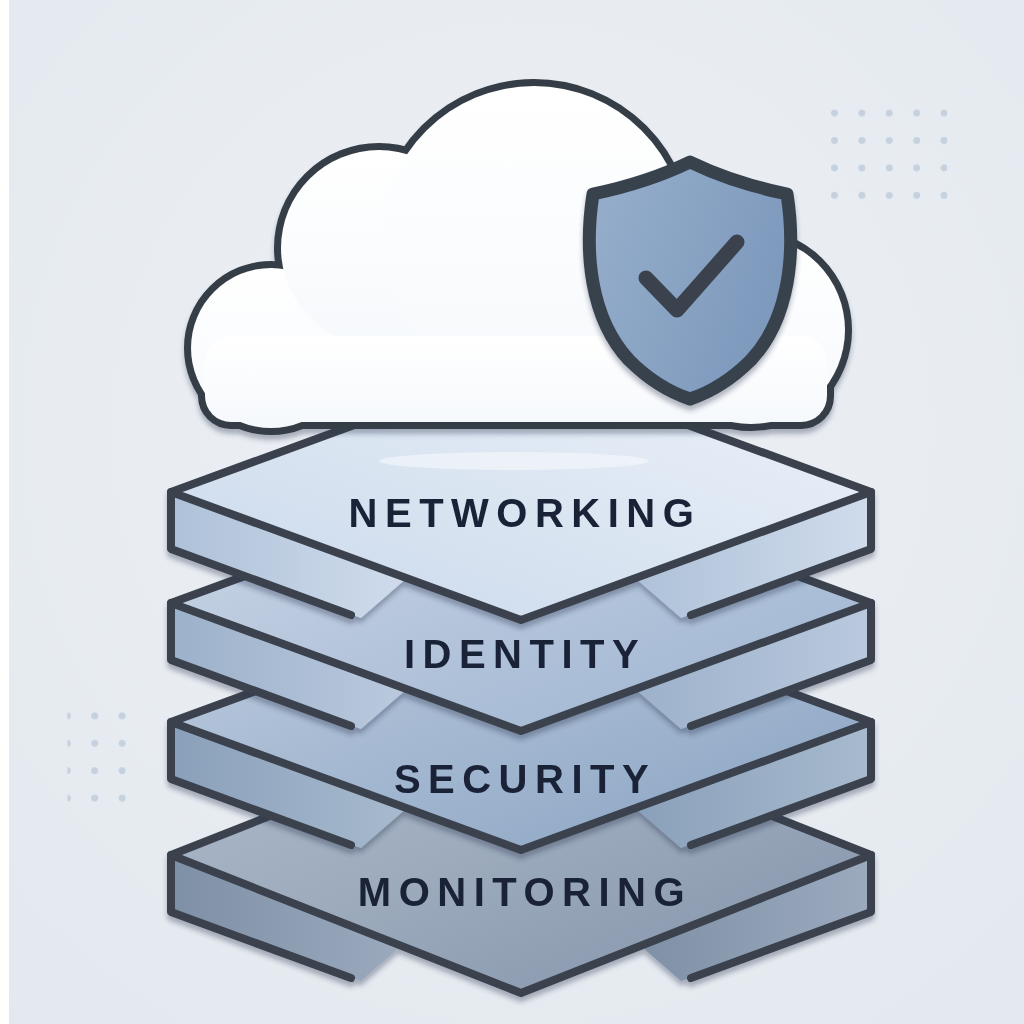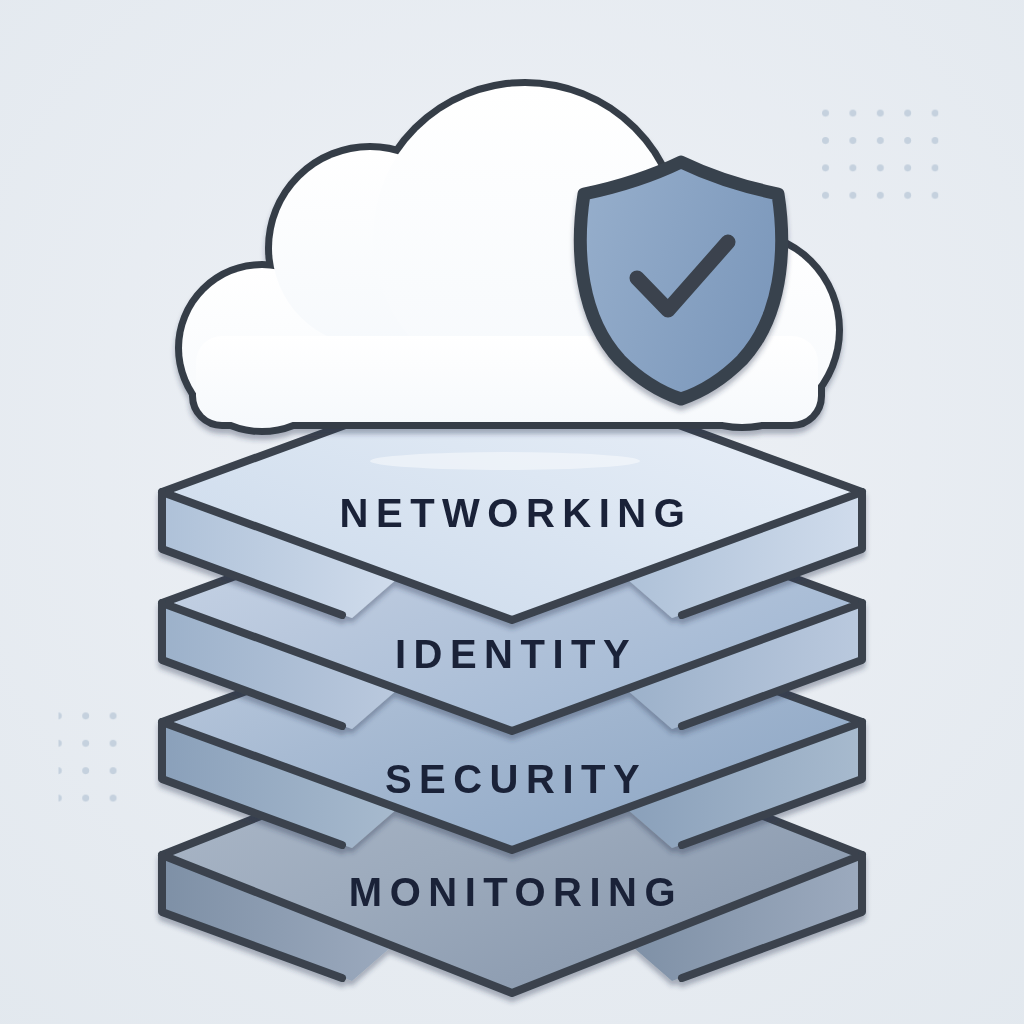--- a/index.html
+++ b/index.html
@@ -1,21 +1,21 @@
 <!DOCTYPE html>
 <html><head>
 <meta charset="utf-8">
 <style>
   html, body { margin: 0; padding: 0; }
   body {
     width: 1024px; height: 1024px;
     font-family: "Liberation Sans", sans-serif;
     overflow: hidden;
   }
-  .stage { width: 828px; height: 1024px; position: relative; }
+  .stage { width: 828px; height: 1024px; position: relative; padding-left: 9px; }
   svg { display: block; }
   .layer-label {
     font-family: "Liberation Sans", sans-serif;
     font-weight: 700;
     font-size: 40px;
     letter-spacing: 7.5px;
     fill: #1a2238;
   }
 </style>
 </head>

